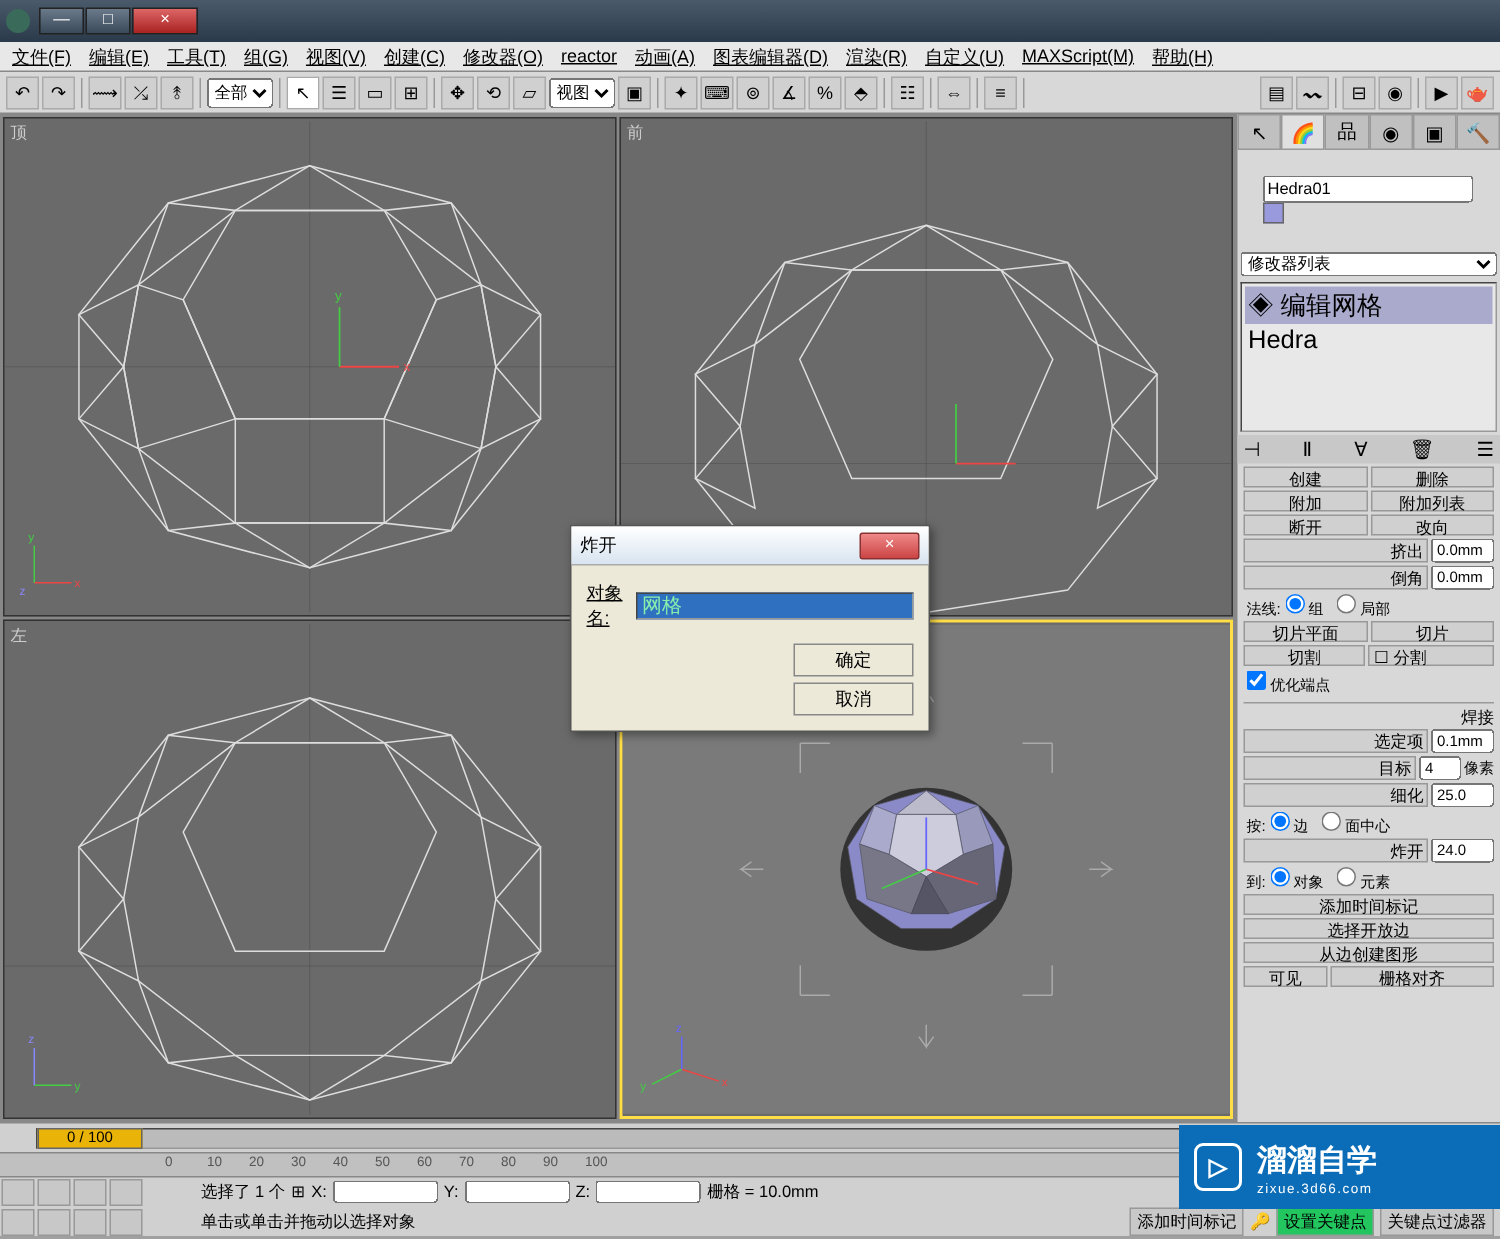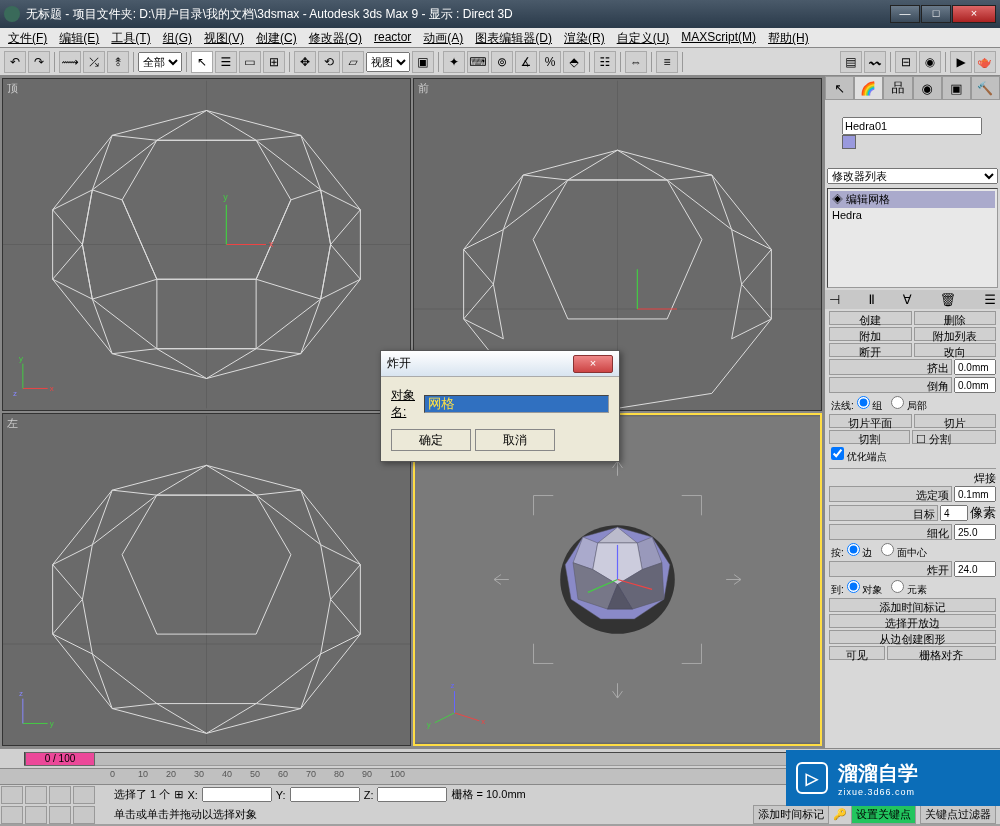--- a/index.html
+++ b/index.html
@@ -34,76 +34,75 @@
 
 .cmdpanel { width: 176px; background: #d8d8d8; border-left: 1px solid #888; display: flex; flex-direction: column; font-size: 11px; }
 .cmd-tabs { display: flex; height: 24px; background: #c0c0c0; }
 .cmd-tab { flex: 1; border: 1px solid #999; display: flex; align-items: center; justify-content: center; font-size: 13px; }
 .cmd-tab.active { background: #e0e0e0; }
 .obj-name { margin: 17px; }
 .obj-name input { width: 140px; font-size: 11px; padding: 1px; }
 .obj-name .color-sw { display: inline-block; width: 14px; height: 14px; background: #99d; border: 1px solid #666; vertical-align: middle; }
 .mod-dropdown { margin: 2px; }
 .mod-dropdown select { width: 100%; font-size: 11px; }
-.mod-stack { margin: 2px; background: #e8e8e8; border: 1px inset #999; height: 100px; padding: 2px; font-size: 11px; }
+.mod-stack { margin: 2px; background: #e8e8e8; border: 1px inset #999; height: 100px; padding: 2px; font-size: 17px; }
 .mod-stack .mod-item { padding: 1px 2px; }
 .mod-stack .mod-item.sel { background: #aac; }
 .stack-tools { display: flex; justify-content: space-between; padding: 2px 4px; background: #c8c8c8; }
 .stack-tools span { font-size: 13px; }
 
 .rollout { margin: 2px 4px; }
 .rollout .btn-row { display: flex; gap: 2px; margin-bottom: 2px; }
 .rollout .pbtn { flex: 1; height: 14px; background: #d0d0d0; border: 1px solid #999; text-align: center; line-height: 16px; font-size: 11px; }
 .rollout .spin-row { display: flex; align-items: center; gap: 2px; margin-bottom: 2px; }
 .rollout .spin-row .lbl { flex: 1; text-align: right; height: 16px; line-height: 16px; background: #d0d0d0; border: 1px solid #999; padding-right: 2px; }
 .rollout .spin-row input { width: 42px; height: 16px; font-size: 10px; padding: 0 2px; }
 .rollout .radio-row { font-size: 10px; padding: 1px 2px; }
 .rollout .radio-row label { margin-right: 6px; }
 .rollout .group-label { font-size: 11px; border-top: 1px solid #999; padding-top: 2px; margin-top: 3px; text-align: right; }
 
 
 .timeline { height: 20px; background: #d0d0d0; border-top: 1px solid #888; display: flex; align-items: center; font-size: 10px; padding: 0 4px; }
 .timeline .slider { flex: 1; height: 14px; background: #bbb; border: 1px inset #999; position: relative; }
-.timeline .slider .thumb { position: absolute; left: 0; top: -1px; width: 70px; height: 14px; background: #ec4899; border: 1px solid #666; text-align: center; font-size: 10px; line-height: 12px; }
+.timeline .slider .thumb { position: absolute; left: 0; top: -1px; width: 70px; height: 14px; background: #eab308; border: 1px solid #666; text-align: center; font-size: 10px; line-height: 12px; }
 .timebar { height: 16px; background: #c0c0c0; border-top: 1px solid #888; font-size: 9px; padding-left: 110px; display:flex; }
 .timebar span { width: 28px; color: #555; }
 
-.statusbar { height: 40px; background: #d0d0d0; border-top: 1px solid #888; display: flex; font-size: 11px; }
+.statusbar { height: 40px; background: #d0d0d0; border-top: 1px solid #888; display: flex; font-size: 11px; gap: 20px; }
 .status-left { width: 110px; display: flex; flex-direction: column; }
 .status-left .srow { display: flex; height: 20px; }
 .status-left .sbtn { width: 22px; height: 18px; background: #c8c8c8; border: 1px solid #999; margin: 1px; }
 .status-mid { flex: 1; display: flex; flex-direction: column; }
 .status-mid .srow { display: flex; height: 20px; align-items: center; gap: 4px; padding: 0 4px; }
 .status-mid .srow .slabel { white-space: nowrap; }
 .status-mid input { width: 70px; height: 15px; font-size: 10px; }
 
 
 .dialog { position: absolute; left: 380px; top: 350px; width: 240px; background: #ece9d8; border: 1px solid #555; box-shadow: 2px 2px 6px rgba(0,0,0,0.4); z-index: 100; font-size: 12px; }
 .dialog .dlg-title { height: 26px; background: linear-gradient(#fff,#d8e4f0); display: flex; align-items: center; padding: 0 6px; border-bottom: 1px solid #aaa; }
 .dialog .dlg-title span:first-child { flex: 1; }
 .dialog .dlg-close { width: 40px; height: 18px; background: linear-gradient(#e88,#c44); color: #fff; text-align: center; border-radius: 2px; border: 1px solid #833; font-size: 11px; line-height: 15px; }
 .dialog .dlg-body { padding: 10px; }
 .dialog .dlg-row { display: flex; align-items: center; margin-bottom: 8px; }
 .dialog .dlg-row .fl { width: 60px; text-decoration: underline; }
 .dialog .dlg-row input { flex: 1; height: 18px; padding: 0 3px; background: #fff; border: 1px inset #999; }
-.dialog .dlg-row input.sel { background: #3070c0; color: #fde047; }
-.dialog .dlg-btns { display: flex; gap: 4px; align-items: flex-end; }
+.dialog .dlg-row input.sel { background: #3070c0; color: #86efac; }
+.dialog .dlg-btns { display: flex; flex-direction: column; gap: 4px; align-items: flex-end; }
 .dialog .dlg-btns button { width: 80px; height: 22px; background: #ece9d8; border: 1px solid #888; font-size: 12px; }
 
 
 .watermark { position: absolute; right: 0; bottom: 20px; width: 214px; height: 56px; background: #0b6db8; color: #fff; display: flex; align-items: center; padding: 0 10px; font-size: 20px; font-weight: bold; z-index: 200; }
 .watermark .wm-icon { width: 32px; height: 32px; border: 2px solid #fff; border-radius: 6px; margin-right: 10px; display: flex; align-items: center; justify-content: center; font-size: 16px; }
 .watermark .wm-sub { font-size: 9px; font-weight: normal; display: block; letter-spacing: 1px; }
 </style>
 </head>
 <body>
 
 <div class="titlebar">
   <div class="app-icon"></div>
-  <div class="title-text">无标题    - 项目文件夹: D:\用户目录\我的文档\3dsmax    - Autodesk 3ds Max 9    - 显示 : Direct 3D</div>
   <div class="win-btns">
     <div class="win-btn">—</div>
     <div class="win-btn">□</div>
     <div class="win-btn close">×</div>
   </div>
 </div>
 
 <div class="menubar">
   <span>文件(F)</span>
   <span>编辑(E)</span>
@@ -361,21 +360,21 @@
         </div>
       <div class="radio-row"><label><input type="checkbox" checked="" style=""> <span>优化端点</span></label></div>
       <div class="group-label">焊接</div>
       <div class="spin-row">
           <div class="lbl">选定项</div>
           <input value="0.1mm" style="">
         </div>
       <div class="spin-row">
           <div class="lbl">目标</div>
           <input style="width: 28px;" value="4">
-          <span style="font-size:13px">像素</span>
+          <span style="font-size:10px">像素</span>
         </div>
       <div class="spin-row">
           <div class="lbl">细化</div>
           <input value="25.0" style="">
         </div>
       <div class="radio-row"><span>按:</span> <label><input type="radio" checked="" style=""> <span>边</span></label> <label><input type="radio" style=""> <span>面中心</span></label></div>
       <div class="spin-row">
           <div class="lbl">炸开</div>
           <input value="24.0" style="">
         </div>

